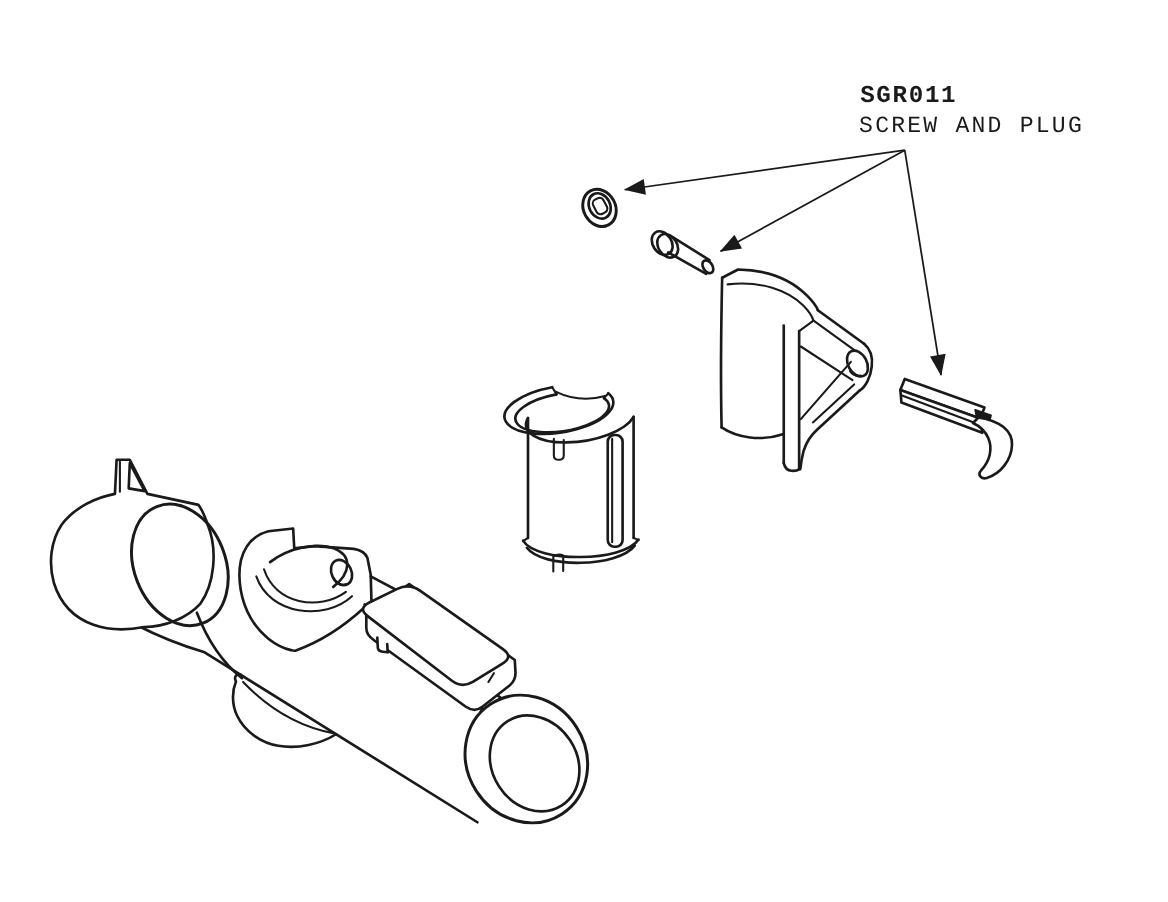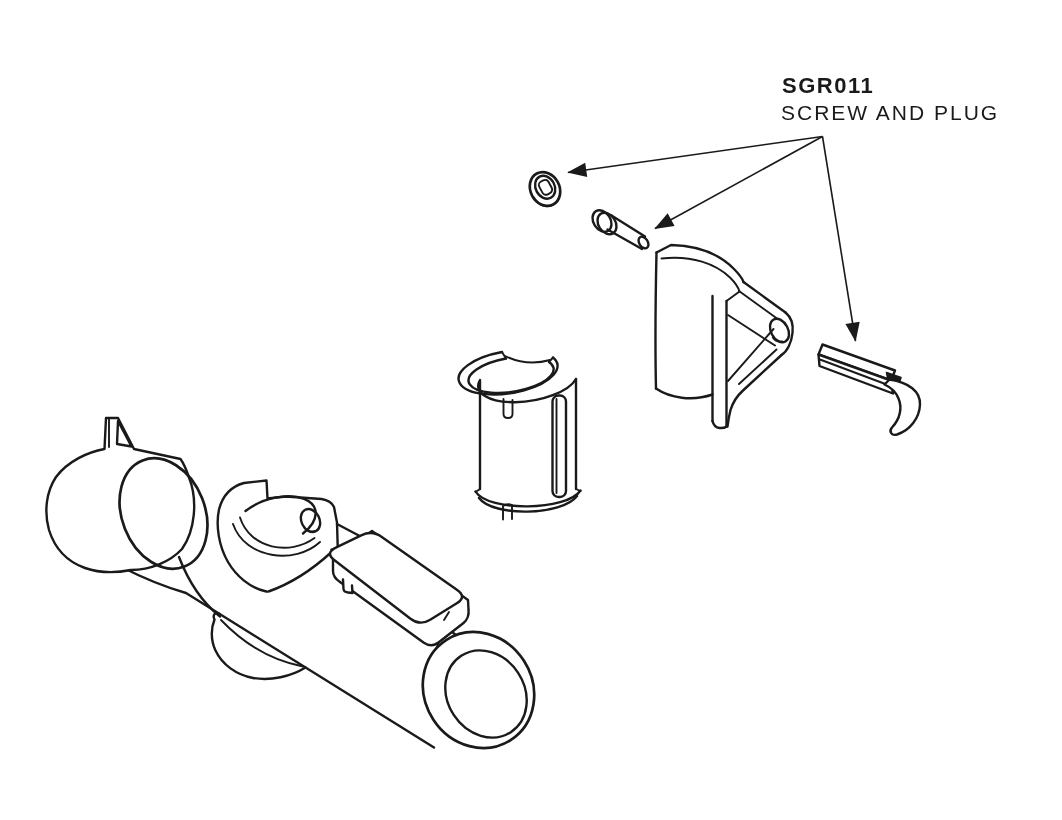--- a/index.html
+++ b/index.html
@@ -5,21 +5,21 @@
   :root{
     --bg:#ffffff;
     --line:#1a1a1a;
   }
   html,body{margin:0;padding:0;background:var(--bg);}
   .stage{
     position:relative;
     width:1058px;height:820px;
     background:var(--bg);
     overflow:hidden;
-    font-family:Liberation Sans, sans-serif;
+    font-family:Liberation Mono, monospace;
   }
   svg{display:block;color:var(--line);}
   path,line,ellipse,rect{vector-effect:non-scaling-stroke;}
   .ln{fill:none;stroke:currentColor;stroke-width:2.4;stroke-linecap:round;stroke-linejoin:round;}
   .ln-thin{fill:none;stroke:currentColor;stroke-width:1.9;stroke-linecap:round;stroke-linejoin:round;}
   .ln-heavy{fill:none;stroke:currentColor;stroke-width:2.7;stroke-linecap:round;stroke-linejoin:round;}
   .solid{fill:var(--bg);stroke:currentColor;stroke-width:2.4;stroke-linecap:round;stroke-linejoin:round;}
   .solid-heavy{fill:var(--bg);stroke:currentColor;stroke-width:2.7;stroke-linecap:round;stroke-linejoin:round;}
   .dark{fill:currentColor;stroke:currentColor;stroke-width:1.5;stroke-linejoin:round;}
   .leader{fill:none;stroke:currentColor;stroke-width:1.6;}

